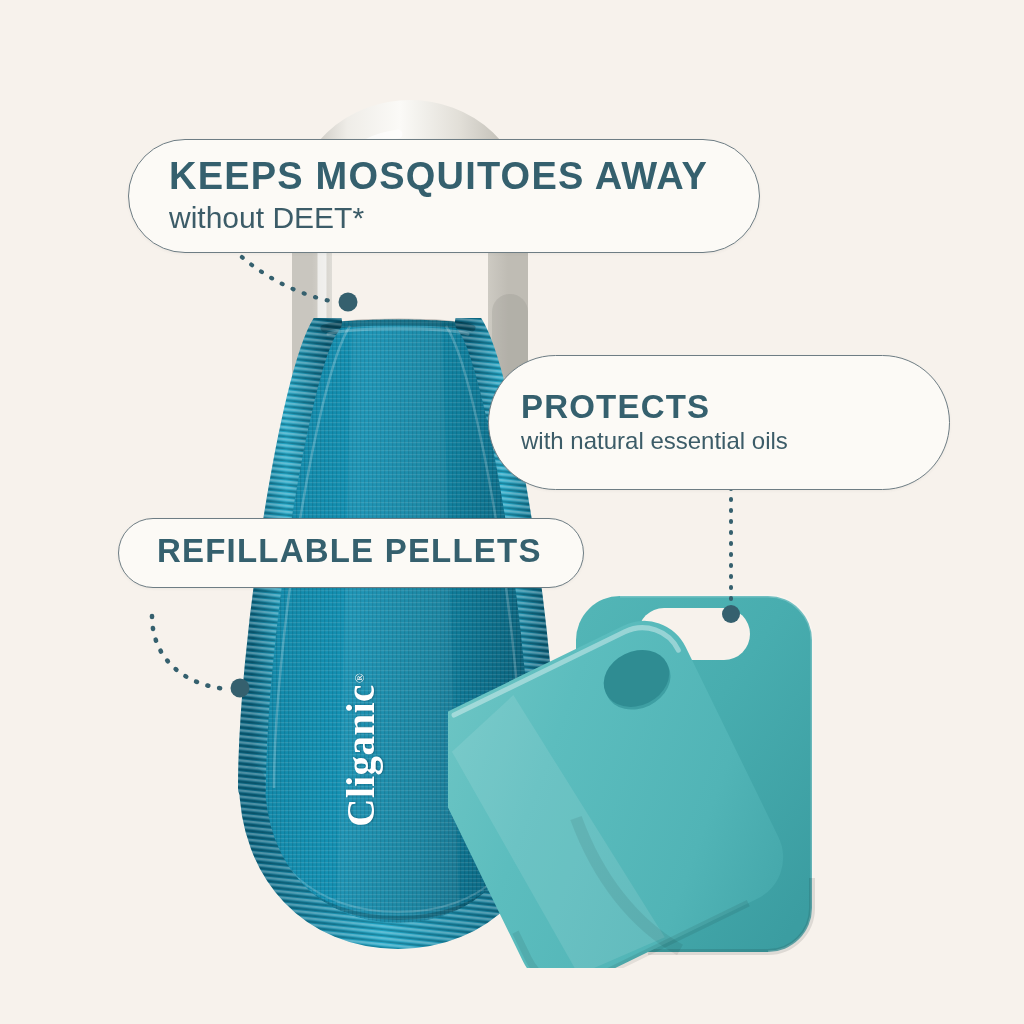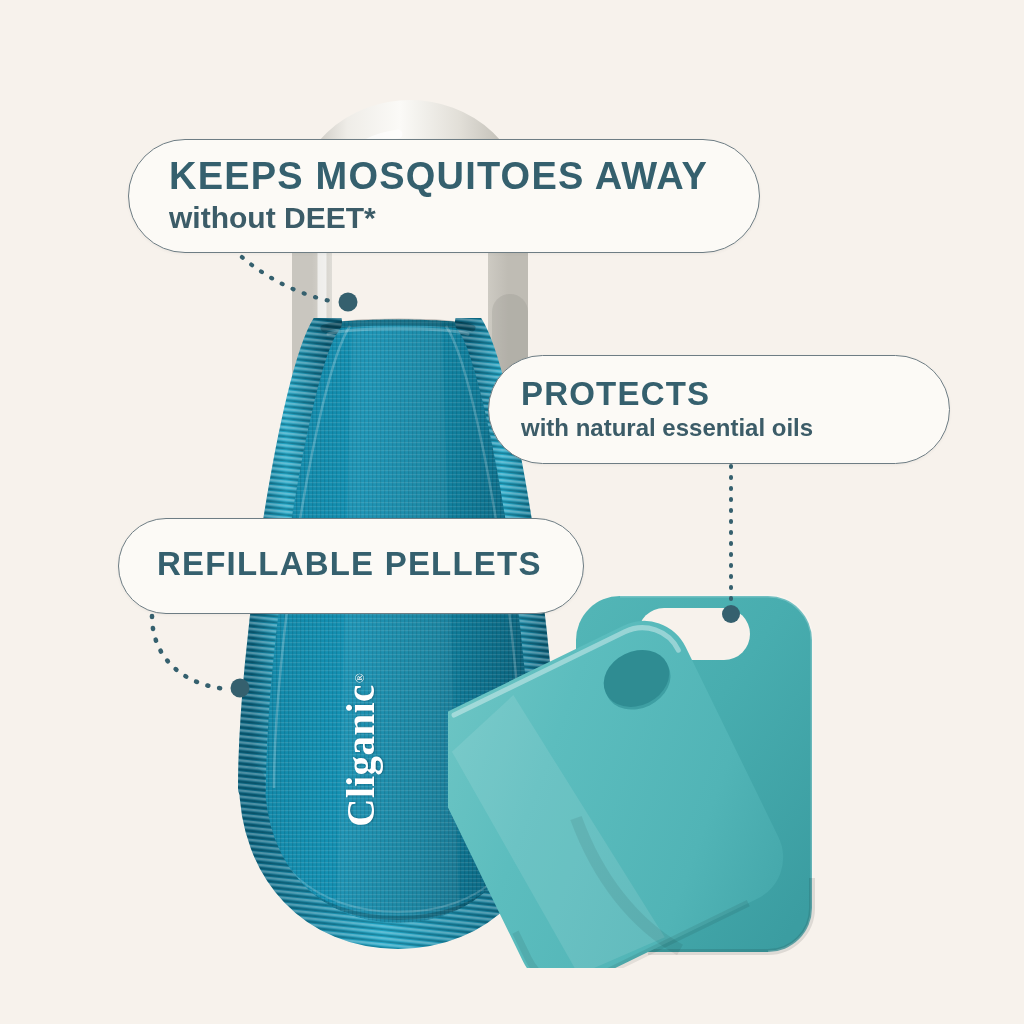--- a/index.html
+++ b/index.html
@@ -94,44 +94,44 @@
   }
   .callout .c-title {
     color: #35606E;
     font-weight: 700;
     letter-spacing: 1.2px;
     line-height: 1.04;
     white-space: nowrap;
   }
   .callout .c-sub {
     color: #3C5C68;
-    font-weight: 700;
+    font-weight: 400;
     line-height: 1.12;
     white-space: nowrap;
   }
 
   
   #callout-keeps-away {
     left: 128px; top: 139px; width: 632px; height: 114px;
     padding: 0 0 0 40px;
   }
   #callout-keeps-away .c-title { font-size: 38px; margin-bottom: 5px; }
   #callout-keeps-away .c-sub   { font-size: 30px; }
 
   
   #callout-protects {
-    left: 488px; top: 355px; width: 462px; height: 109px;
+    left: 488px; top: 355px; width: 462px; height: 135px;
     padding: 0 0 0 32px;
   }
   #callout-protects .c-title { font-size: 33px; margin-bottom: 4px; }
   #callout-protects .c-sub   { font-size: 24px; }
 
   
   #callout-refillable {
-    left: 118px; top: 518px; width: 466px; height: 96px;
+    left: 118px; top: 518px; width: 466px; height: 70px;
     padding: 0 0 0 38px;
   }
   #callout-refillable .c-title { font-size: 33px; margin-bottom: 3px; }
   #callout-refillable .c-sub   { font-size: 29px; }
 </style>
 </head>
 <body>
 
 <div class="canvas">
 

